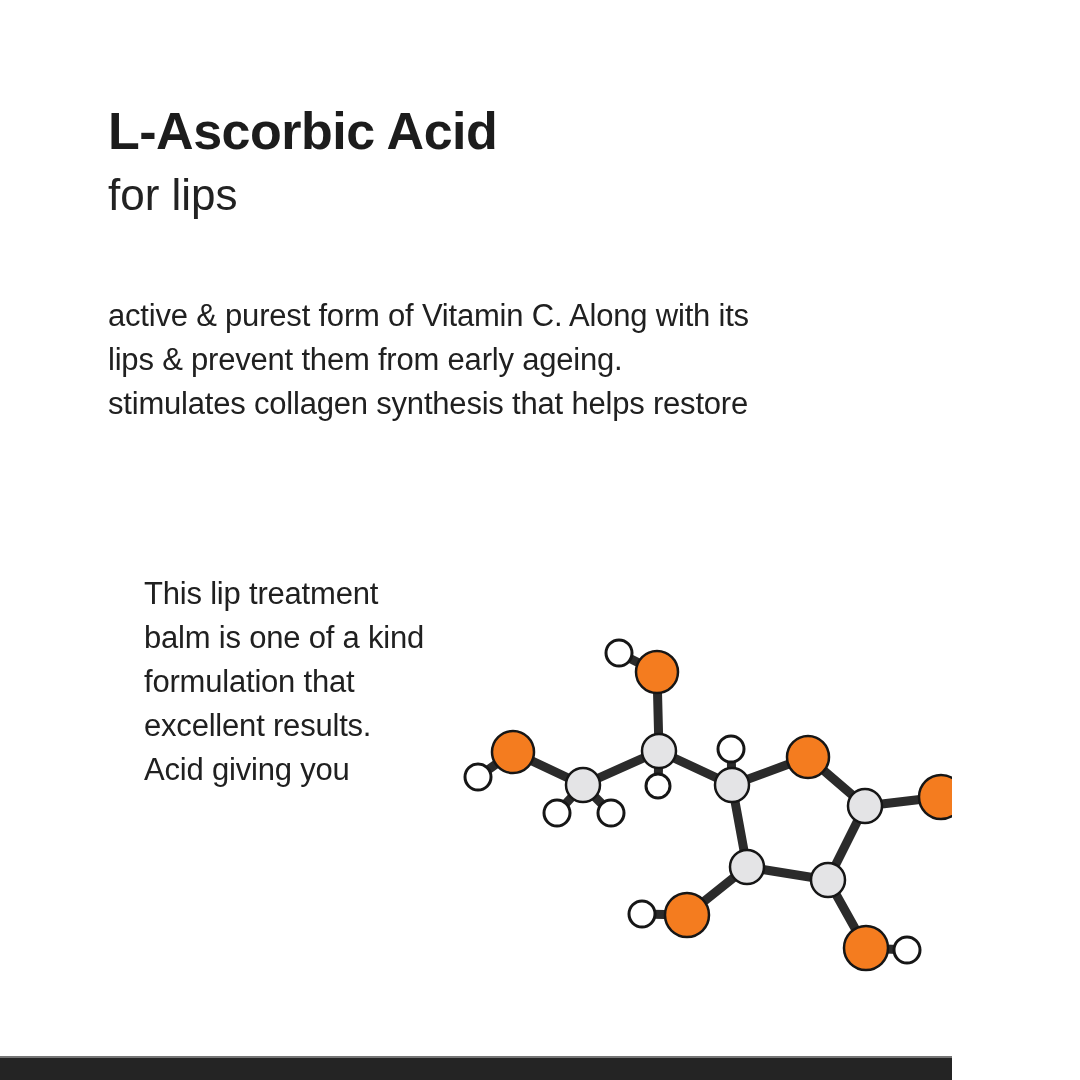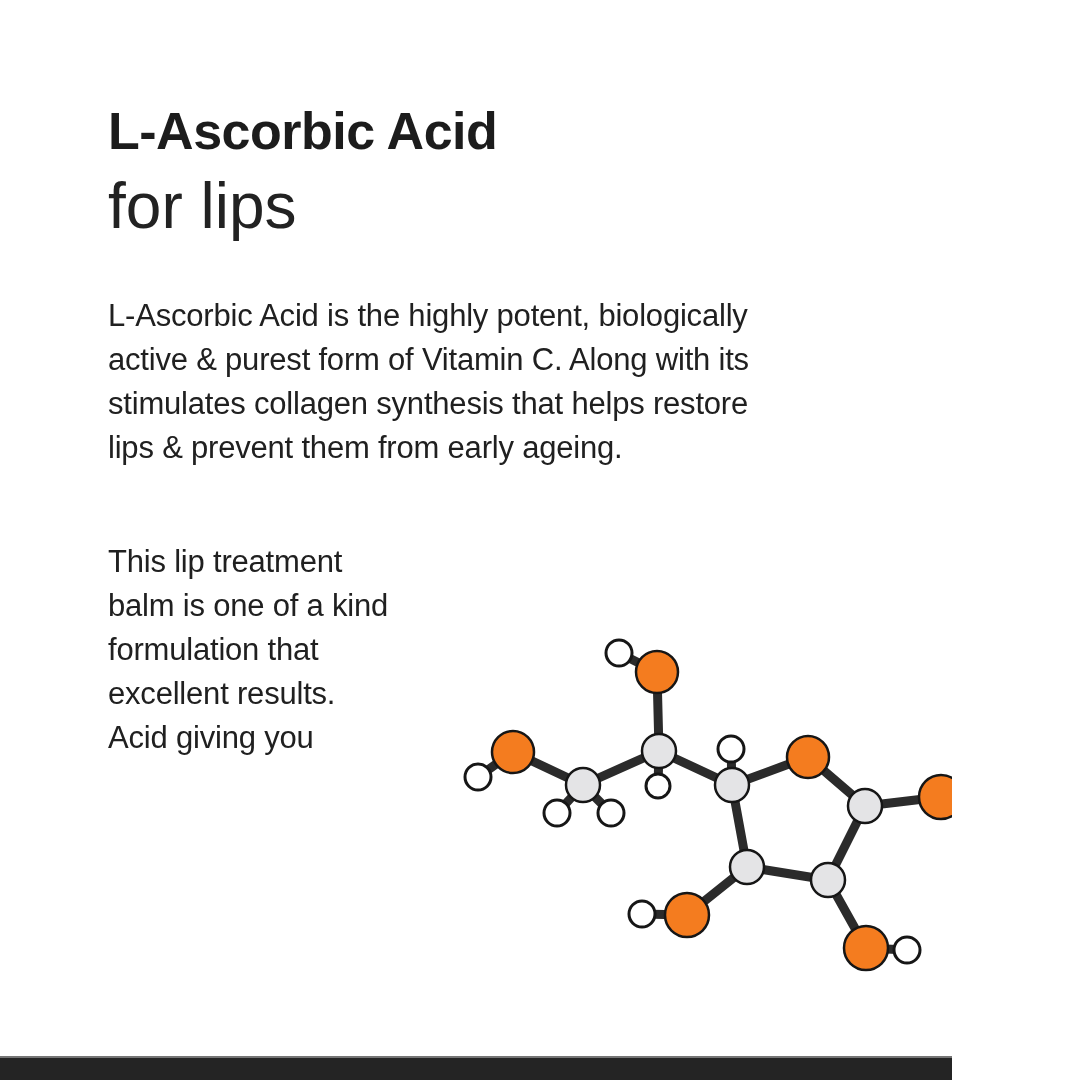--- a/index.html
+++ b/index.html
@@ -20,37 +20,37 @@
     font-weight: 700;
     letter-spacing: -0.5px;
     line-height: 1.1;
     color: #1c1c1c;
     margin: 0;
   }
   .subtitle {
     position: absolute;
     left: 108px;
     top: 170px;
-    font-size: 64px;
+    font-size: 44px;
     font-weight: 300;
     letter-spacing: 0px;
     line-height: 1.15;
     color: #222222;
   }
   .para {
     position: absolute;
     left: 108px;
     font-size: 31px;
     font-weight: 400;
     letter-spacing: -0.2px;
     color: #202020;
   }
   .para .line { line-height: 44px; white-space: pre; }
   .para1 { top: 294px; }
-  .para2 { top: 540px; }
+  .para2 { top: 572px; margin-left: 36px; }
   .molecule {
     position: absolute;
     left: 440px;
     top: 610px;
     width: 560px;
     height: 390px;
   }
   .bottom-bar {
     position: absolute;
     left: 0;
@@ -65,24 +65,23 @@
 </head>
 <body>
 
 <div class="page">
 
   <h1 class="title">L-Ascorbic Acid</h1>
 
   <div class="subtitle">for lips</div>
 
   <div class="para para1">
-      <div class="line">L-Ascorbic Acid is the highly potent, biologically</div>
       <div class="line">active &amp; purest form of Vitamin C. Along with its</div>
+      <div class="line">lips &amp; prevent them from early ageing.</div>
       <div class="line">stimulates collagen synthesis that helps restore</div>
-      <div class="line">lips &amp; prevent them from early ageing.</div>
     </div>
 
   <div class="para para2">
       <div class="line">This lip treatment</div>
       <div class="line">balm is one of a kind</div>
       <div class="line">formulation that</div>
       <div class="line">excellent results.</div>
       <div class="line">Acid giving you</div>
     </div>
 

